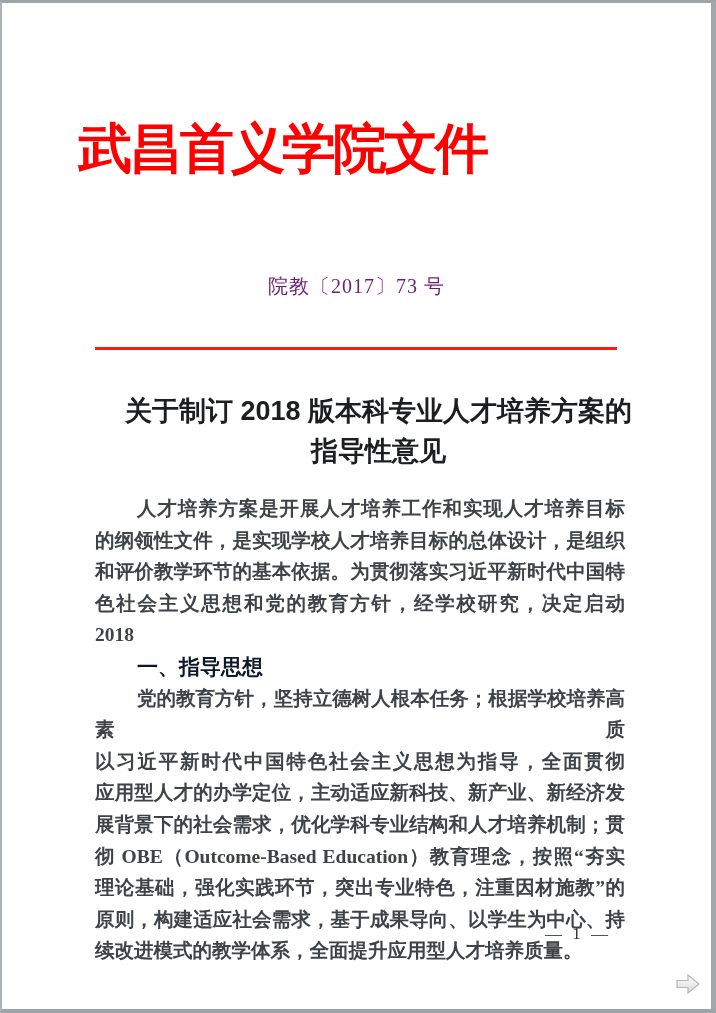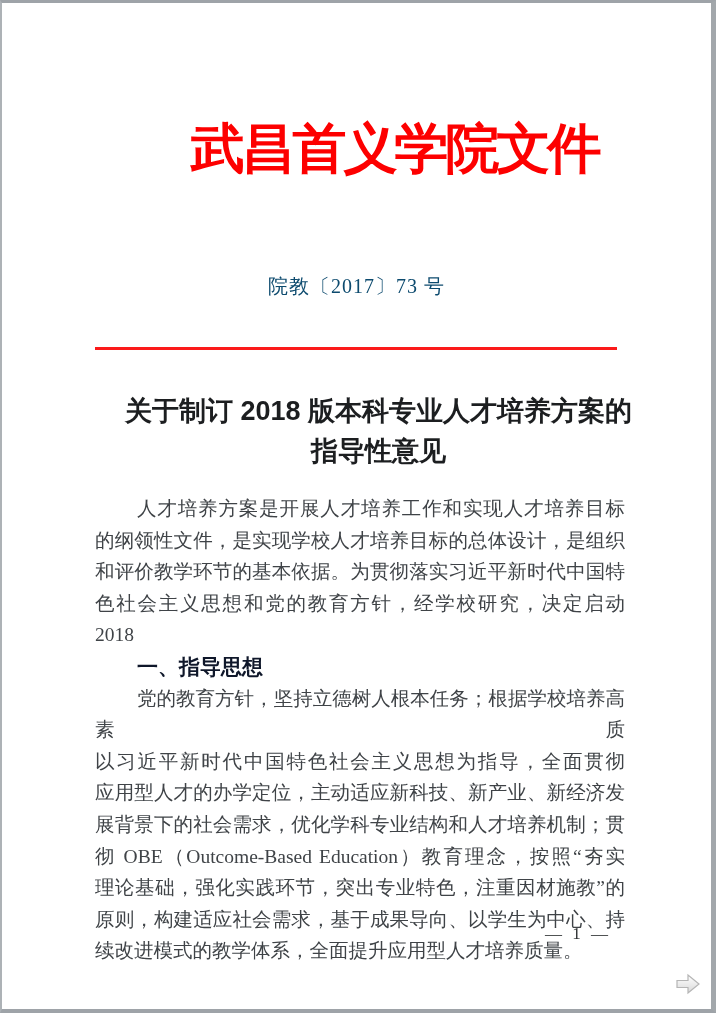--- a/index.html
+++ b/index.html
@@ -12,35 +12,35 @@
     border-top: 3px solid #9ea3a8;
     border-right: 5px solid #a2a7ab;
     border-bottom: 4px solid #9ea3a8;
     border-left: 2px solid #adb2b6;
     overflow: hidden;
     font-family: "Liberation Serif", serif;
   }
   .banner {
     position: absolute;
     top: 110px; left: 76px; right: 0;
-    text-align: center;
+    text-align: left;
     font-family: "Liberation Serif", serif;
     font-weight: bold;
     font-size: 54px;
     letter-spacing: -3px;
     color: #fd0000;
     white-space: nowrap;
   }
   .docnum {
     position: absolute;
     top: 270px; left: 0; right: 0;
     text-align: center;
     font-size: 20px;
     letter-spacing: 1px;
-    color: #0c4a6e;
+    color: #701a75;
   }
   .redline {
     position: absolute;
     top: 344px; left: 93px; right: 94px;
     height: 3px;
     background: #fb1a1a;
   }
   .doctitle {
     position: absolute;
     top: 388px; left: 0; right: 0;
@@ -57,20 +57,21 @@
     top: 490px; left: 93px;
     width: 530px;
     font-family: "Liberation Serif", serif;
     font-size: 19.5px;
     line-height: 31.6px;
     color: #3f4347;
   }
   .para div {
     text-align: justify;
     text-align-last: justify;
+    font-weight: bold;
   }
   .para div:last-child { text-align-last: left; }
   .para div:first-child { text-indent: 42px; }
   .section-heading {
     font-family: "Liberation Sans", sans-serif;
     font-weight: bold;
     font-size: 21px;
     line-height: 31.6px;
     padding-left: 42px;
     color: #0f172a;

